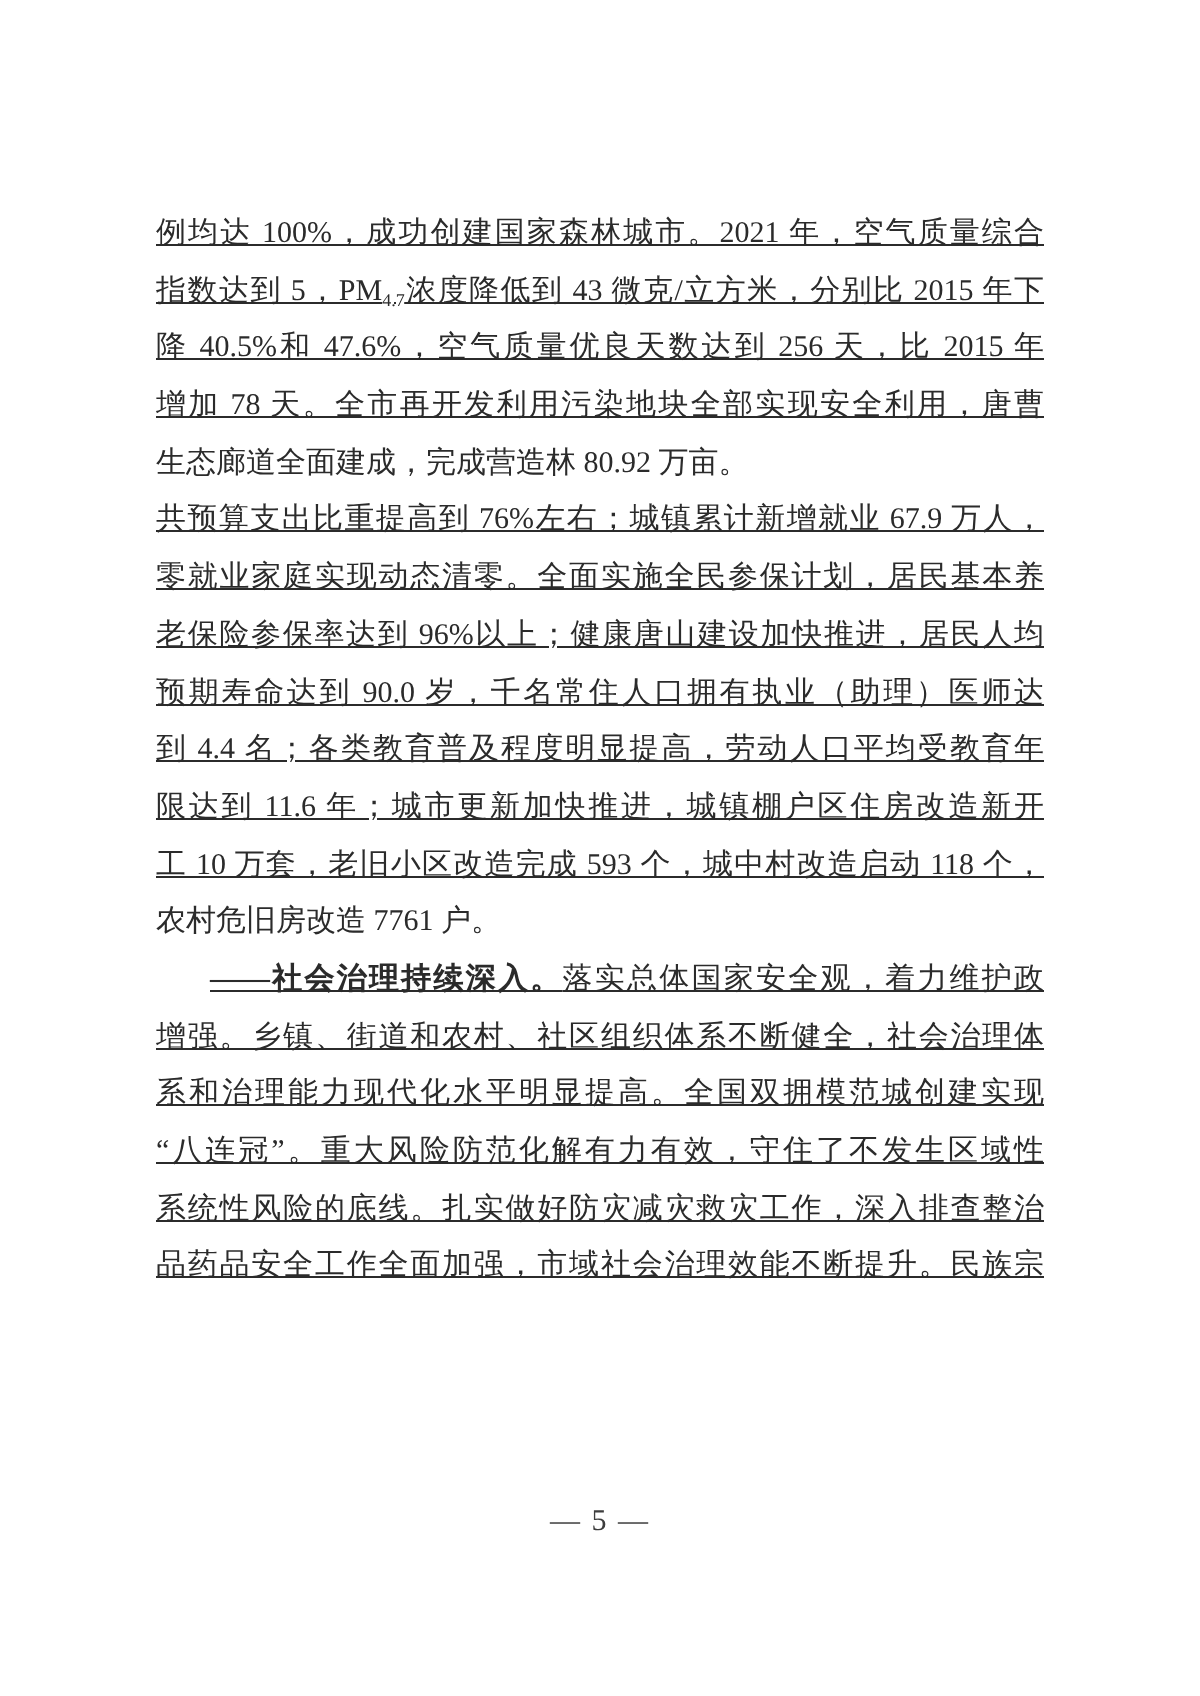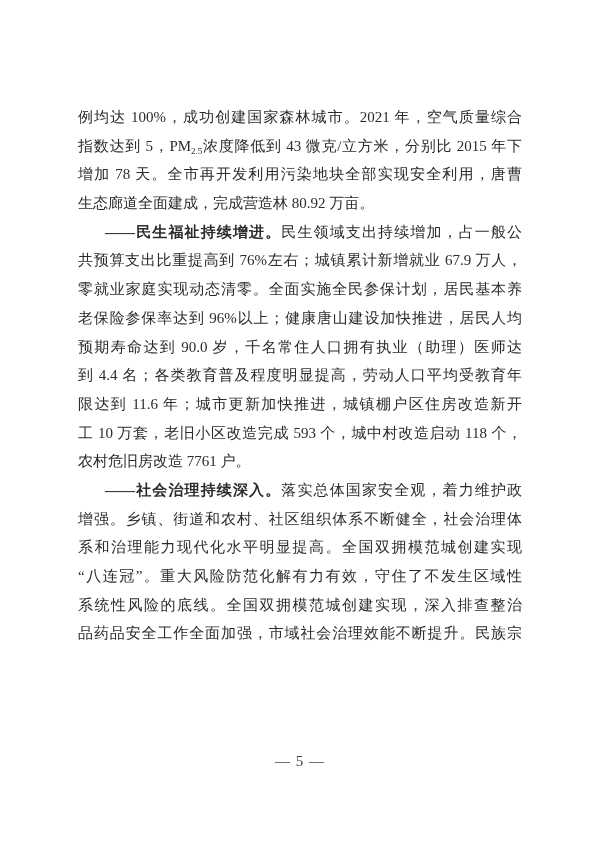--- a/index.html
+++ b/index.html
@@ -28,20 +28,21 @@
     line-height: 28.7px;
     text-align: justify;
     text-align-last: left;
     -moz-text-align-last: left;
     white-space: nowrap;
   }
   .line.fill {
     text-align-last: justify;
     -moz-text-align-last: justify;
     white-space: normal;
+    text-decoration: underline;
   }
   .line.indent {
     text-indent: 27px;
   }
   .seg-r { font-weight: normal; }
   .seg-b { font-weight: 700; }
   .seg-s {
     font-size: 9px;
     vertical-align: -3px;
   }
@@ -55,33 +56,33 @@
     color: #3d3d3d;
     letter-spacing: 1px;
   }
 </style>
 </head>
 <body>
 
 <div class="page">
   <div class="content">
       <div class="line fill"><span class="seg-r">例均达 100%，成功创建国家森林城市。2021 年，空气质量综合</span></div>
-      <div class="line fill"><span class="seg-r">指数达到 5，PM</span><span class="seg-s">2.5</span><span class="seg-r">浓度降低到 43 微克/立方米，分别比 2015 年下</span></div>
+      <div class="line fill"><span class="seg-r">指数达到 5，PM</span><span class="seg-s">4.7</span><span class="seg-r">浓度降低到 43 微克/立方米，分别比 2015 年下</span></div>
+      <div class="line fill"><span class="seg-r">降 40.5%和 47.6%，空气质量优良天数达到 256 天，比 2015 年</span></div>
       <div class="line fill"><span class="seg-r">增加 78 天。全市再开发利用污染地块全部实现安全利用，唐曹</span></div>
       <div class="line"><span class="seg-r">生态廊道全面建成，完成营造林 80.92 万亩。</span></div>
-      <div class="line fill indent"><span class="seg-b">——民生福祉持续增进。</span><span class="seg-r">民生领域支出持续增加，占一般公</span></div>
       <div class="line fill"><span class="seg-r">共预算支出比重提高到 76%左右；城镇累计新增就业 67.9 万人，</span></div>
       <div class="line fill"><span class="seg-r">零就业家庭实现动态清零。全面实施全民参保计划，居民基本养</span></div>
       <div class="line fill"><span class="seg-r">老保险参保率达到 96%以上；健康唐山建设加快推进，居民人均</span></div>
       <div class="line fill"><span class="seg-r">预期寿命达到 90.0 岁，千名常住人口拥有执业（助理）医师达</span></div>
       <div class="line fill"><span class="seg-r">到 4.4 名；各类教育普及程度明显提高，劳动人口平均受教育年</span></div>
       <div class="line fill"><span class="seg-r">限达到 11.6 年；城市更新加快推进，城镇棚户区住房改造新开</span></div>
       <div class="line fill"><span class="seg-r">工 10 万套，老旧小区改造完成 593 个，城中村改造启动 118 个，</span></div>
       <div class="line"><span class="seg-r">农村危旧房改造 7761 户。</span></div>
       <div class="line fill indent"><span class="seg-b">——社会治理持续深入。</span><span class="seg-r">落实总体国家安全观，着力维护政</span></div>
       <div class="line fill"><span class="seg-r">增强。乡镇、街道和农村、社区组织体系不断健全，社会治理体</span></div>
       <div class="line fill"><span class="seg-r">系和治理能力现代化水平明显提高。全国双拥模范城创建实现</span></div>
       <div class="line fill"><span class="seg-r">“八连冠”。重大风险防范化解有力有效，守住了不发生区域性</span></div>
-      <div class="line fill"><span class="seg-r">系统性风险的底线。全国双拥模范城创建实现，深入排查整治</span></div>
+      <div class="line fill"><span class="seg-r">系统性风险的底线。扎实做好防灾减灾救灾工作，深入排查整治</span></div>
       <div class="line fill"><span class="seg-r">品药品安全工作全面加强，市域社会治理效能不断提升。民族宗</span></div>
     </div>
   <div class="page-number">— 5 —</div>
 </div>
 
 </body></html>

